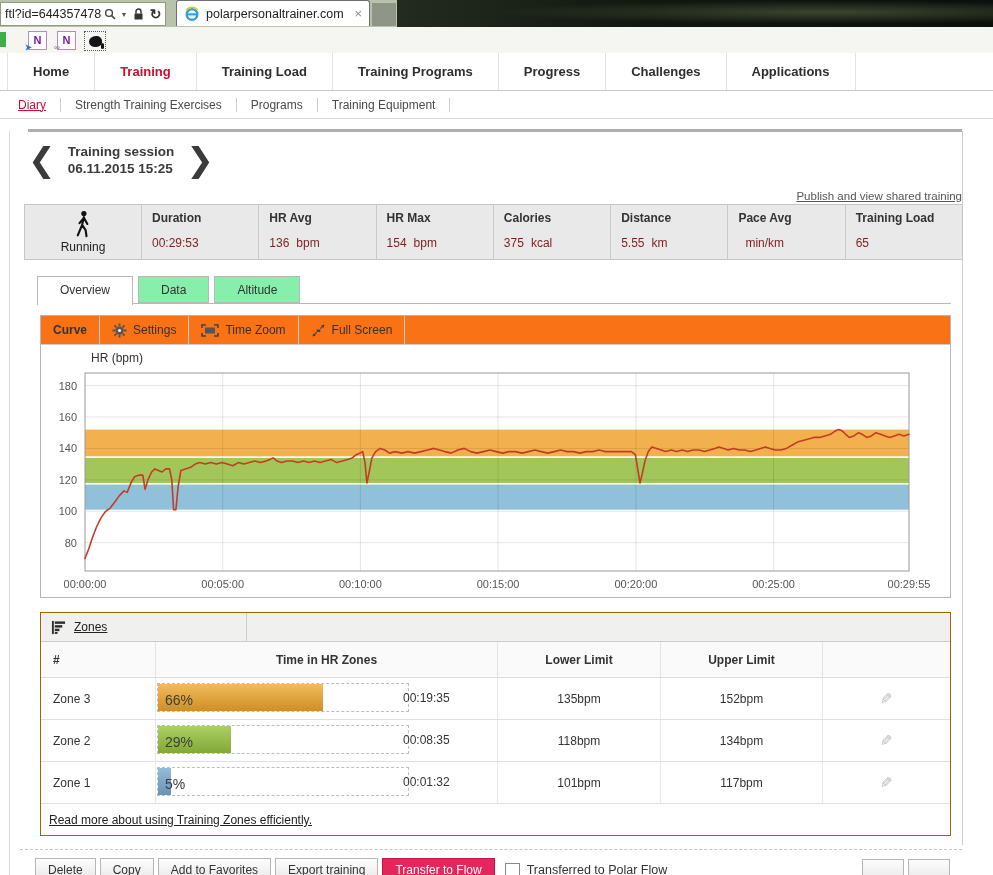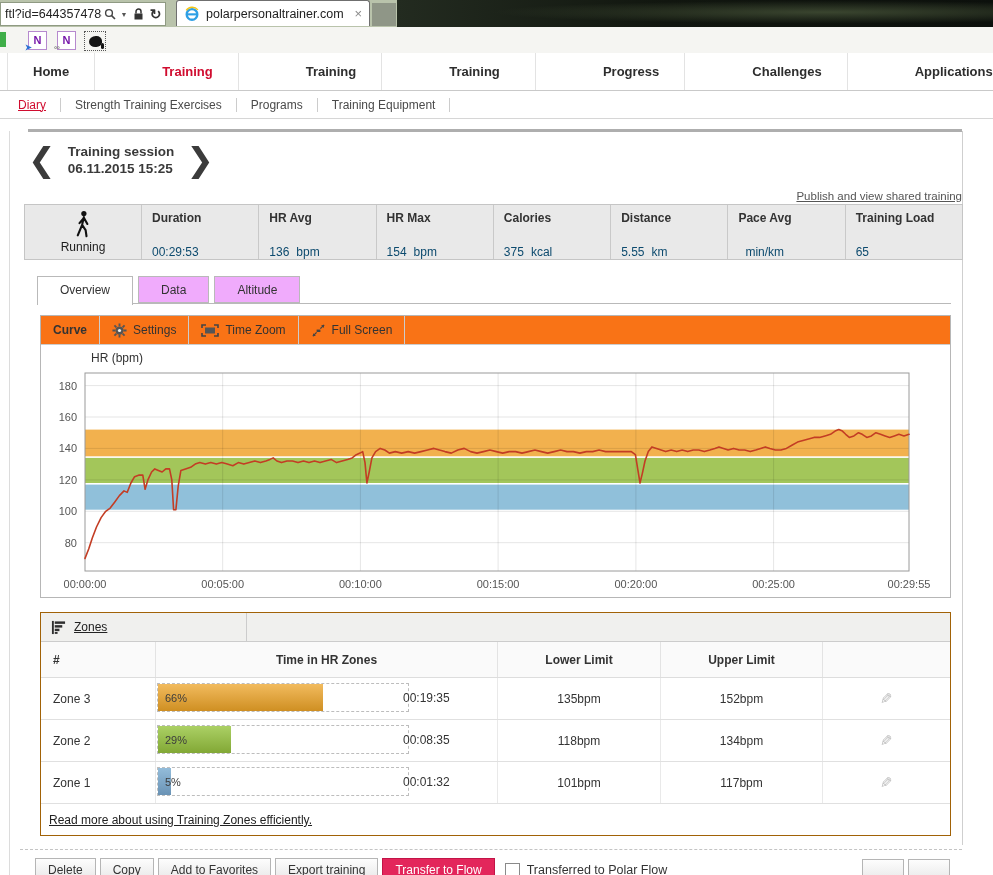--- a/index.html
+++ b/index.html
@@ -27,21 +27,21 @@
   .command-bar{position:absolute;left:0;top:27px;width:993px;height:26px;background:#f5f5f2;border-bottom:1px solid #e2e2df;}
   .favicon-sliver{position:absolute;left:0;top:5px;width:6px;height:15px;background:#3fae49;}
   .mini-icon{position:absolute;top:4px;width:17px;height:17px;background:#fff;border:1px solid #b689ce;
     font-size:11px;font-weight:bold;color:#7719aa;text-align:center;line-height:16px;}
   .mini-badge{position:absolute;left:-4px;bottom:-3px;font-size:8px;line-height:8px;}
   .evernote{position:absolute;left:84px;top:31px;width:20px;height:18px;border:1px dotted #555;display:flex;align-items:center;justify-content:center;}
   .elephant{width:13px;height:11px;background:#141414;border-radius:55% 45% 45% 50%;position:relative;}
   .elephant:after{content:"";position:absolute;right:-2px;bottom:-2px;width:3px;height:6px;background:#141414;border-radius:2px;}
 
   
-  .main-nav{position:absolute;left:0;top:53px;width:993px;height:38px;background:#fff;border-bottom:1px solid #c9c9c9;display:flex;box-sizing:border-box;gap:42px;}
+  .main-nav{position:absolute;left:0;top:53px;width:993px;height:38px;background:#fff;border-bottom:1px solid #c9c9c9;display:flex;box-sizing:border-box;}
   .nav-item{border-right:1px solid #e3e3e3;padding:0 25px;line-height:37px;font-size:13px;font-weight:bold;color:#2e2e2e;cursor:pointer;}
   .nav-item:first-child{border-left:1px solid #e3e3e3;margin-left:7px;}
   .nav-item.active{color:#d00c2f;}
 
   
   .sub-nav{position:absolute;left:0;top:91px;width:993px;height:28px;background:#fff;border-bottom:1px solid #d6d6d6;
     display:flex;align-items:center;font-size:12px;color:#4a4a4a;box-sizing:border-box;}
   .sub-item{padding:0 14px;border-right:1px solid #ccc;line-height:14px;cursor:pointer;}
   .sub-item.active{color:#d00c2f;padding-left:18px;text-decoration:underline;}
 
@@ -55,26 +55,26 @@
   .session-title{font-size:13.5px;font-weight:bold;color:#3a3a3a;line-height:17px;}
   .publish-link{position:absolute;right:31px;top:190px;font-size:11.5px;color:#555;text-decoration:underline;cursor:pointer;}
 
   
   .stats-bar{position:absolute;left:24px;top:204px;width:937px;height:54px;background:#e9e9e9;border:1px solid #c5c5c5;display:flex;box-sizing:content-box;}
   .sport-cell{width:116px;border-right:1px solid #c9c9c9;display:flex;flex-direction:column;align-items:center;justify-content:center;}
   .sport-label{font-size:12px;color:#1c1c1c;margin-top:-2px;}
   .stat-cell{flex:1;border-right:1px solid #c9c9c9;padding:6px 0 0 10px;box-sizing:border-box;}
   .stat-cell:last-child{border-right:none;}
   .stat-label{font-weight:bold;font-size:12px;color:#333;}
-  .stat-value{font-size:12px;color:#0c4a6e;margin-top:20px;}
+  .stat-value{font-size:12px;color:#7f1d1d;margin-top:11px;}
   .stat-unit{margin-left:7px;}
 
   
   .view-tabs{position:absolute;left:37px;top:276px;display:flex;gap:5px;z-index:2;}
-  .vtab{height:27px;line-height:27px;padding:0 22px;font-size:12px;color:#333;background:#f0abfc;border:1px solid #b9b9b9;box-sizing:border-box;cursor:pointer;}
+  .vtab{height:27px;line-height:27px;padding:0 22px;font-size:12px;color:#333;background:#86efac;border:1px solid #b9b9b9;box-sizing:border-box;cursor:pointer;}
   .vtab.active{background:#fff;height:29px;border-bottom:none;z-index:3;}
   .tabstrip-line{position:absolute;left:37px;top:303px;width:914px;border-top:1px solid #b9b9b9;z-index:1;}
 
   
   .chart-panel{position:absolute;left:40px;top:315px;width:909px;height:281px;border:1px solid #b6b6b6;background:#fff;}
   .panel-toolbar{height:28px;background:#f97316;border-bottom:1px solid #ccc;display:flex;align-items:center;font-size:12px;color:#333;}
   .tb-item{padding:0 12px;display:flex;align-items:center;gap:6px;height:28px;cursor:pointer;}
   .tb-item.bold{font-weight:bold;cursor:default;}
   .tb-sep{width:1px;height:28px;background:#ccc;}
   #chart-svg{display:block;}
@@ -90,21 +90,21 @@
   .zhead{height:35px;background:#fafafa;border-bottom:1px solid #ddd;}
   .zhead .zc{font-weight:bold;font-size:12px;color:#333;display:flex;align-items:center;border-right:1px solid #e3e3e3;}
   .zrow{height:41px;border-bottom:1px solid #e0e0e0;}
   .zrow .zc{display:flex;align-items:center;font-size:12px;color:#333;border-right:1px solid #e9e9e9;}
   .zc.left{padding-left:12px;}
   .zc.center{justify-content:center;}
   .zc:last-child{border-right:none;}
   .bar-cell{position:relative;}
   .bar-wrap{position:absolute;left:1px;top:5px;width:252px;height:29px;border:1px dashed #bdbdbd;box-sizing:border-box;}
   .bar-fill{height:100%;}
-  .bar-pct{position:absolute;left:7px;top:8px;font-size:11px;color:#3c3c3c;}
+  .bar-pct{position:absolute;left:7px;top:8px;font-size:14px;color:#3c3c3c;}
   .zone-time{position:absolute;right:14px;top:0;height:41px;line-height:41px;width:80px;text-align:left;}
   .pencil{font-size:15px;color:#bbb;display:inline-block;transform:scaleX(-1);cursor:pointer;}
   .zfoot{height:32px;display:flex;align-items:center;padding-left:8px;}
   .zfoot a{font-size:12px;color:#222;text-decoration:underline;cursor:pointer;}
 
   
   .bottom-dash{position:absolute;left:20px;top:849px;width:942px;border-top:1px dashed #c4c4c4;}
   .actions{position:absolute;left:35px;top:858px;display:flex;gap:4px;align-items:center;}
   .btn{height:24px;padding:0 12px;background:linear-gradient(#fdfdfd,#e7e7e7);border:1px solid #b5b5b5;font-size:12px;color:#333;
     line-height:22px;box-sizing:border-box;cursor:pointer;white-space:nowrap;}

